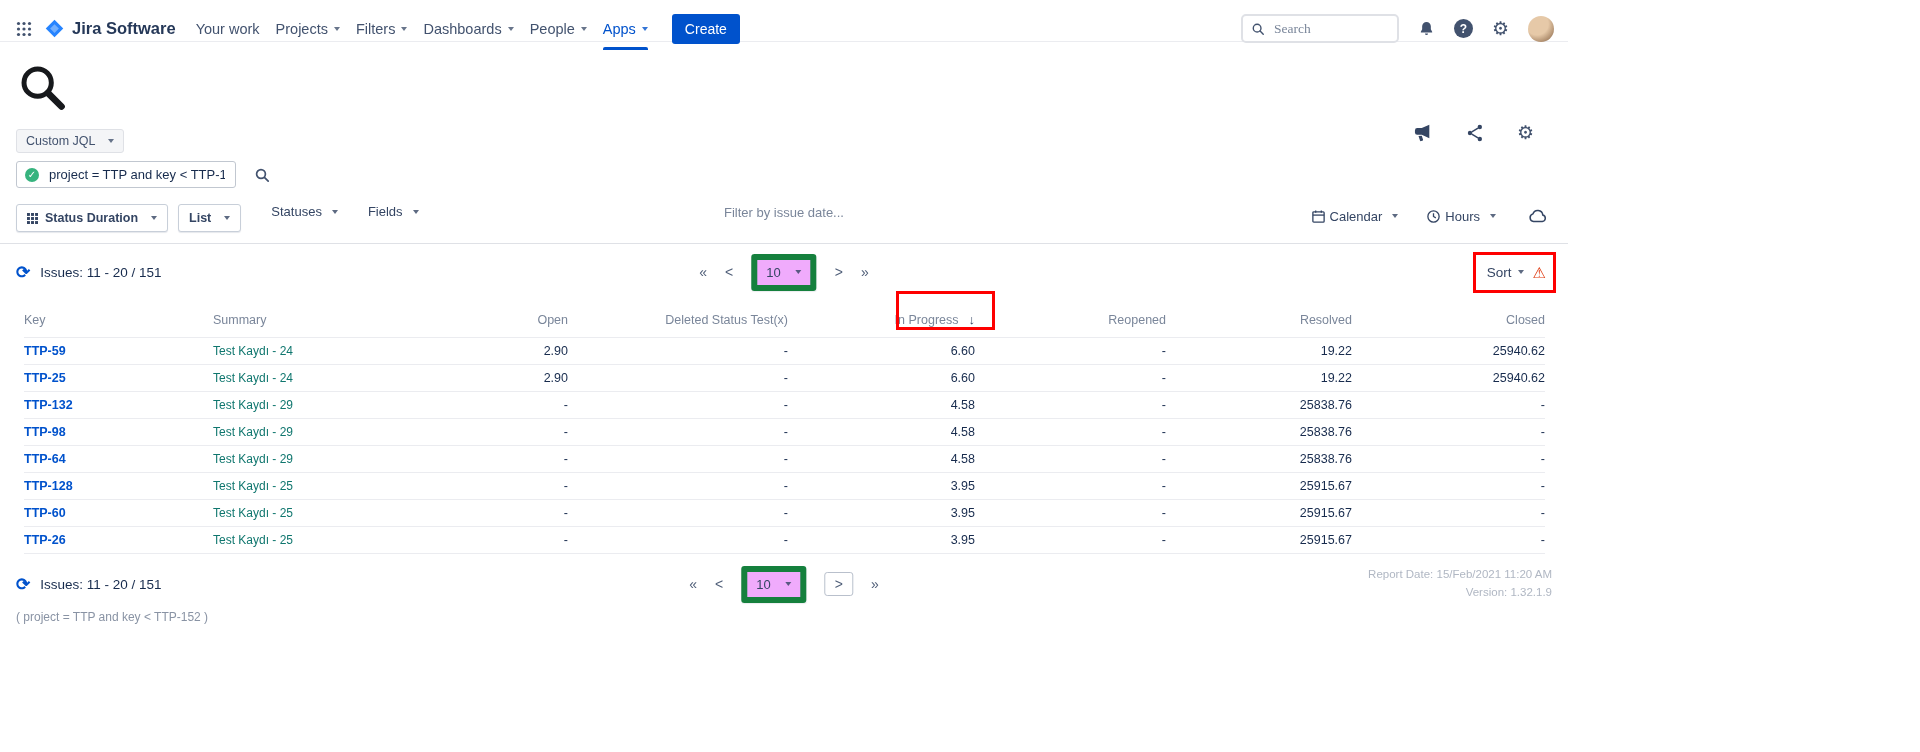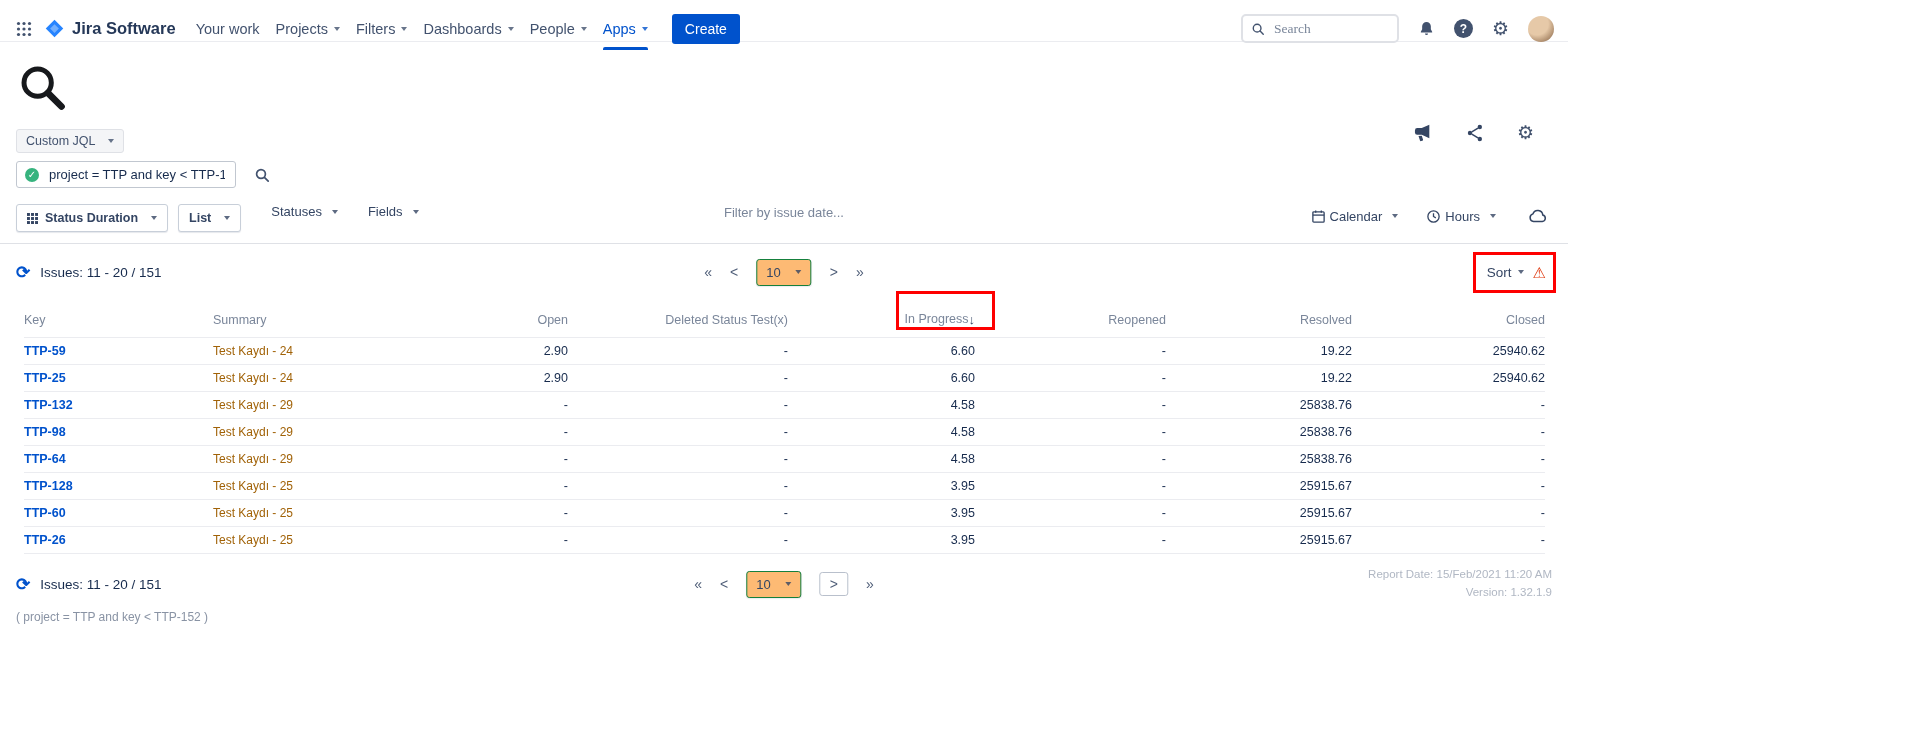--- a/index.html
+++ b/index.html
@@ -61,40 +61,40 @@
   .toolbar-right { margin-left:auto; display:flex; align-items:center; gap:28px; }
   .divider { height:1px; background:#DFE1E6; margin-top:7px; }
 
   
   .issues-bar { display:flex; align-items:center; padding:0 16px; margin-top:12px; height:32px; position:relative; }
   .issues-info { display:flex; align-items:center; gap:10px; font-size:13.5px; color:#172B4D; }
   .glyph-refresh { color:#0052CC; font-size:17px; font-weight:700; line-height:1; }
   .pagination { position:absolute; left:50%; transform:translateX(-50%); display:flex; align-items:center;
                 gap:18px; color:#505F79; font-size:14px; }
   .pg-arrow { cursor:pointer; }
-  .page-size { display:flex; align-items:center; gap:9px; border:1px solid #15803d; border-radius:3px;
-               padding:5px 9px; font-size:13px; background:#fdba74; color:#344563; cursor:pointer;
+  .page-size { display:flex; align-items:center; gap:9px; border:6px solid #15803d; border-radius:3px;
+               padding:5px 9px; font-size:13px; background:#f0abfc; color:#344563; cursor:pointer;
                box-shadow:0 1px 1px rgba(9,30,66,.08); }
   .next-boxed { border:1px solid #B9C0CC; border-radius:3px; padding:3px 9px; background:#fff; cursor:pointer; }
   .sort-group { margin-left:auto; display:flex; align-items:center; gap:9px; position:relative; margin-right:6px; }
   .sort-label { font-size:13.5px; color:#344563; cursor:pointer; display:flex; align-items:center; }
   .glyph-warning { color:#DE350B; font-size:15px; line-height:1; }
   .annotation-box { position:absolute; border:3px solid #FE0000; pointer-events:none; }
   .annotation-sort { left:-14px; right:-10px; top:-13px; bottom:-13px; }
 
   
   .table-wrap { margin:12px 0 0 24px; }
   table { border-collapse:collapse; table-layout:fixed; width:1521px; }
   th { font-weight:400; color:#7A869A; text-align:right; padding:12px 0 10px; font-size:12.5px;
        border-bottom:1px solid #EBECF0; position:relative; cursor:pointer; }
   th.left, td.left { text-align:left; }
   td { padding:6px 0; border-bottom:1px solid #EBECF0; text-align:right; color:#172B4D; font-size:12.5px; height:26px; }
   a.key-link { color:#0052CC; font-weight:700; font-size:12.5px; text-decoration:none; cursor:pointer; }
-  td.summary { color:#a16207; font-size:12px; }
-  .th-inner { display:inline-flex; gap:0;padding-left:12px; }
+  td.summary { color:#0f766e; font-size:12px; }
+  .th-inner { display:inline-flex; align-items:center; gap:10px;padding-left:12px; }
   .sort-dir { color:#344563; font-size:13px; }
   .annotation-inprogress { right:-20px; top:-9px; width:99px; height:39px; }
 
   
   .report-info { margin-left:auto; text-align:right; font-size:11.5px; color:#B0B7C3; line-height:1.55; }
   .jql-echo { margin:10px 0 0 16px; font-size:12px; color:#8993A4; }
 </style>
 </head>
 <body>
 

